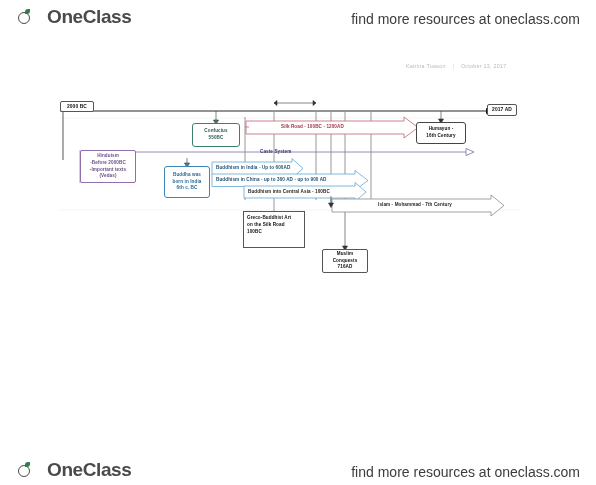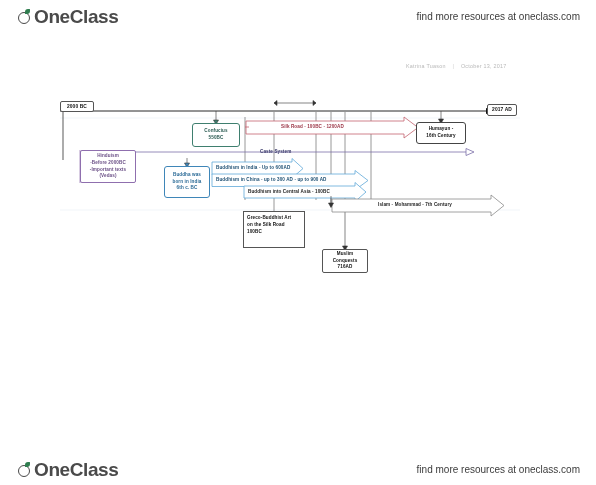--- a/index.html
+++ b/index.html
@@ -19,21 +19,21 @@
   
   .brand {
     position: absolute;
     left: 18px;
     font-size: 19px;
     font-weight: 600;
     color: #3a3a3a;
     letter-spacing: -0.4px;
     display: flex;
     align-items: center;
-    gap: 1px;
+    gap: 14px;
   }
   .brand-top { top: 6px; }
   .brand-bottom { top: 459px; }
   .brand .oglyph {
     position: relative;
     display: inline-block;
     width: 15px;
     height: 19px;
   }
   .brand .oglyph .ring {
@@ -49,21 +49,21 @@
     left: 7px; top: 1px;
     width: 5px; height: 5px;
     background: #2f7d4f;
     border-radius: 60% 10% 60% 10%;
   }
   .brand .word { color: #4a4a4a; }
 
   .findmore {
     position: absolute;
     right: 16px;
-    font-size: 10px;
+    font-size: 14px;
     color: #3c3c3c;
   }
   .findmore-top { top: 11px; }
   .findmore-bottom { top: 464px; }
 
   
   .byline {
     position: absolute;
     left: 406px;
     top: 63px;

